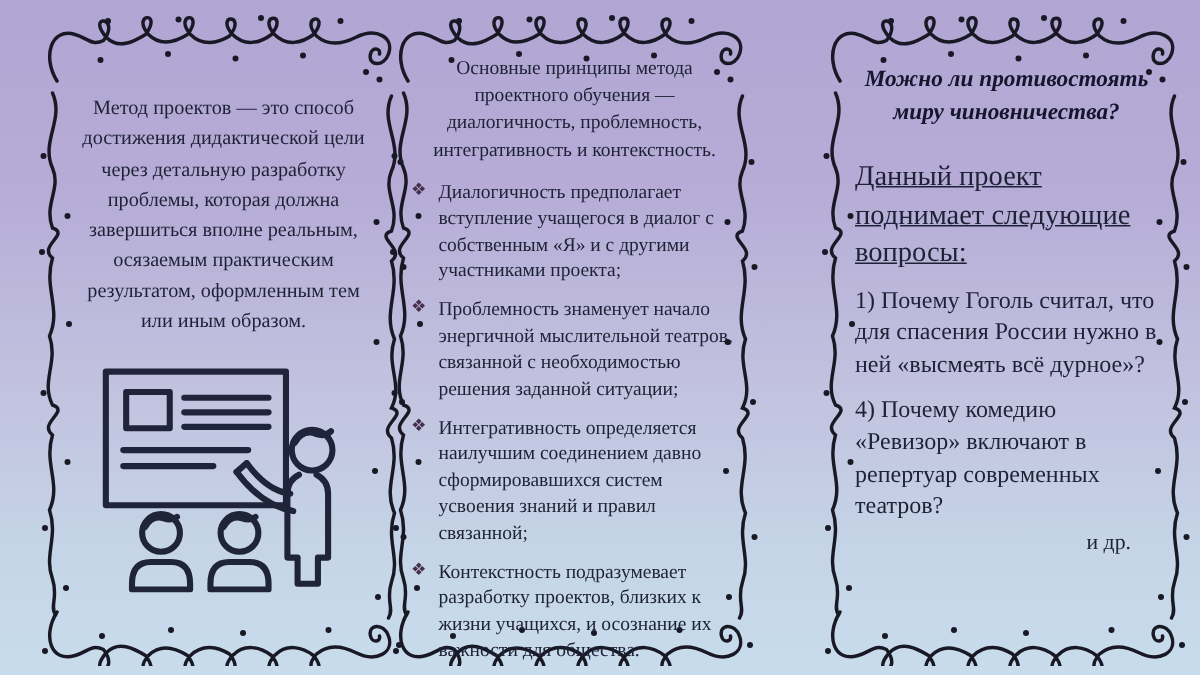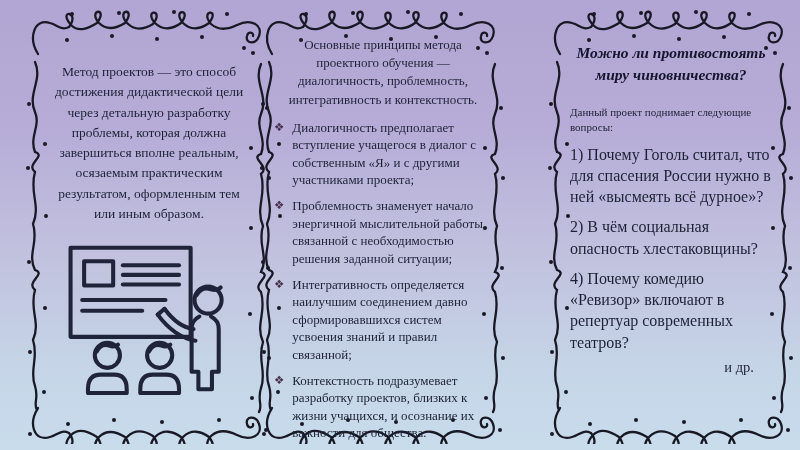--- a/index.html
+++ b/index.html
@@ -24,21 +24,21 @@
   .c2{padding:30px 16px 0 18px;}
   .head{margin:0 4px 10px;text-align:center;font-size:13px;line-height:1.4;}
   .li{display:flex;gap:8px;margin-bottom:9px;}
   .blt{flex:0 0 auto;color:#46304e;font-size:11.5px;line-height:1.5;}
   .it{margin:0;font-size:13px;line-height:1.34;}
   .it b{font-weight:normal;}
 
   
   .c3{padding:36px 24px 0 26px;}
   .title{margin:0;text-align:center;font-weight:bold;font-style:italic;font-size:15.5px;line-height:1.4;color:#15152e;}
-  .intro{margin:20px 0 0;font-size:11px;line-height:1.33;}
+  .intro{margin:20px 0 0;font-size:19px;line-height:1.33;text-decoration:underline;}
   .q{margin:9px 0 0;font-size:16px;line-height:1.33;}
   .etc{margin:6px 0 0;text-align:right;padding-right:18px;font-size:14.5px;}
 </style>
 </head>
 <body>
 
 <svg width="0" height="0" style="position:absolute" aria-hidden="true">
   <defs>
     <g id="doodle" stroke="#191926" stroke-width="2.3" fill="none" stroke-linecap="round">
       <path d="M16,48 C6,32 12,12 28,17 C36,19 39,25 47,21 C59,5 35,3 49,19 C57,27 67,22 75,17 C87,1 65,3 77,17 C85,25 95,22 103,17 C115,1 93,3 105,17 C113,25 123,23 131,18 C143,3 121,3 133,17 C141,25 151,23 159,17 C171,2 149,3 161,17 C169,25 179,23 187,17 C199,2 177,4 189,18 C197,25 207,23 215,19 C229,12 241,19 237,30 C234,39 223,38 225,30 C226,25 232,26 231,30"></path>
@@ -125,38 +125,37 @@
     </svg>
   <div class="content c2">
     <p class="head">Основные принципы метода проектного обучения — диалогичность, проблемность, интегративность и контекстность.</p>
 
     <div class="li">
       <span class="blt">❖</span>
       <p class="it"><b>Диалогичность</b><span> предполагает вступление учащегося в диалог с собственным «Я» и с другими участниками проекта;</span></p>
     </div>
     <div class="li">
       <span class="blt">❖</span>
-      <p class="it"><b>Проблемность</b><span> знаменует начало энергичной мыслительной работы, связанной с необходимостью решения заданной ситуации;</span></p>
+      <p class="it"><b>Проблемность</b><span> знаменует начало энергичной мыслительной театров, связанной с необходимостью решения заданной ситуации;</span></p>
     </div>
     <div class="li">
       <span class="blt">❖</span>
       <p class="it"><b>Интегративность</b><span> определяется наилучшим соединением давно сформировавшихся систем усвоения знаний и правил связанной;</span></p>
     </div>
     <div class="li">
       <span class="blt">❖</span>
       <p class="it"><b>Контекстность</b><span> подразумевает разработку проектов, близких к жизни учащихся, и осознание их важности для общества.</span></p>
     </div>
   </div>
 </section>
 
 <section class="panel" id="p3">
   <svg class="border-svg" viewBox="0 0 252 438" preserveAspectRatio="none">
       <use href="#doodle"></use>
     </svg>
   <div class="content c3">
     <p class="title">Можно ли противостоять миру чиновничества?</p>
     <p class="intro">Данный проект поднимает следующие вопросы:</p>
     <p class="q">1) Почему Гоголь считал, что для спасения России нужно в ней «высмеять всё дурное»?</p>
-    <p class="q">2) В чём социальная опасность хлестаковщины?</p>
     <p class="q">4) Почему комедию «Ревизор» включают в репертуар современных театров?</p>
     <p class="etc">и др.</p>
   </div>
 </section>
 
 </body></html>

